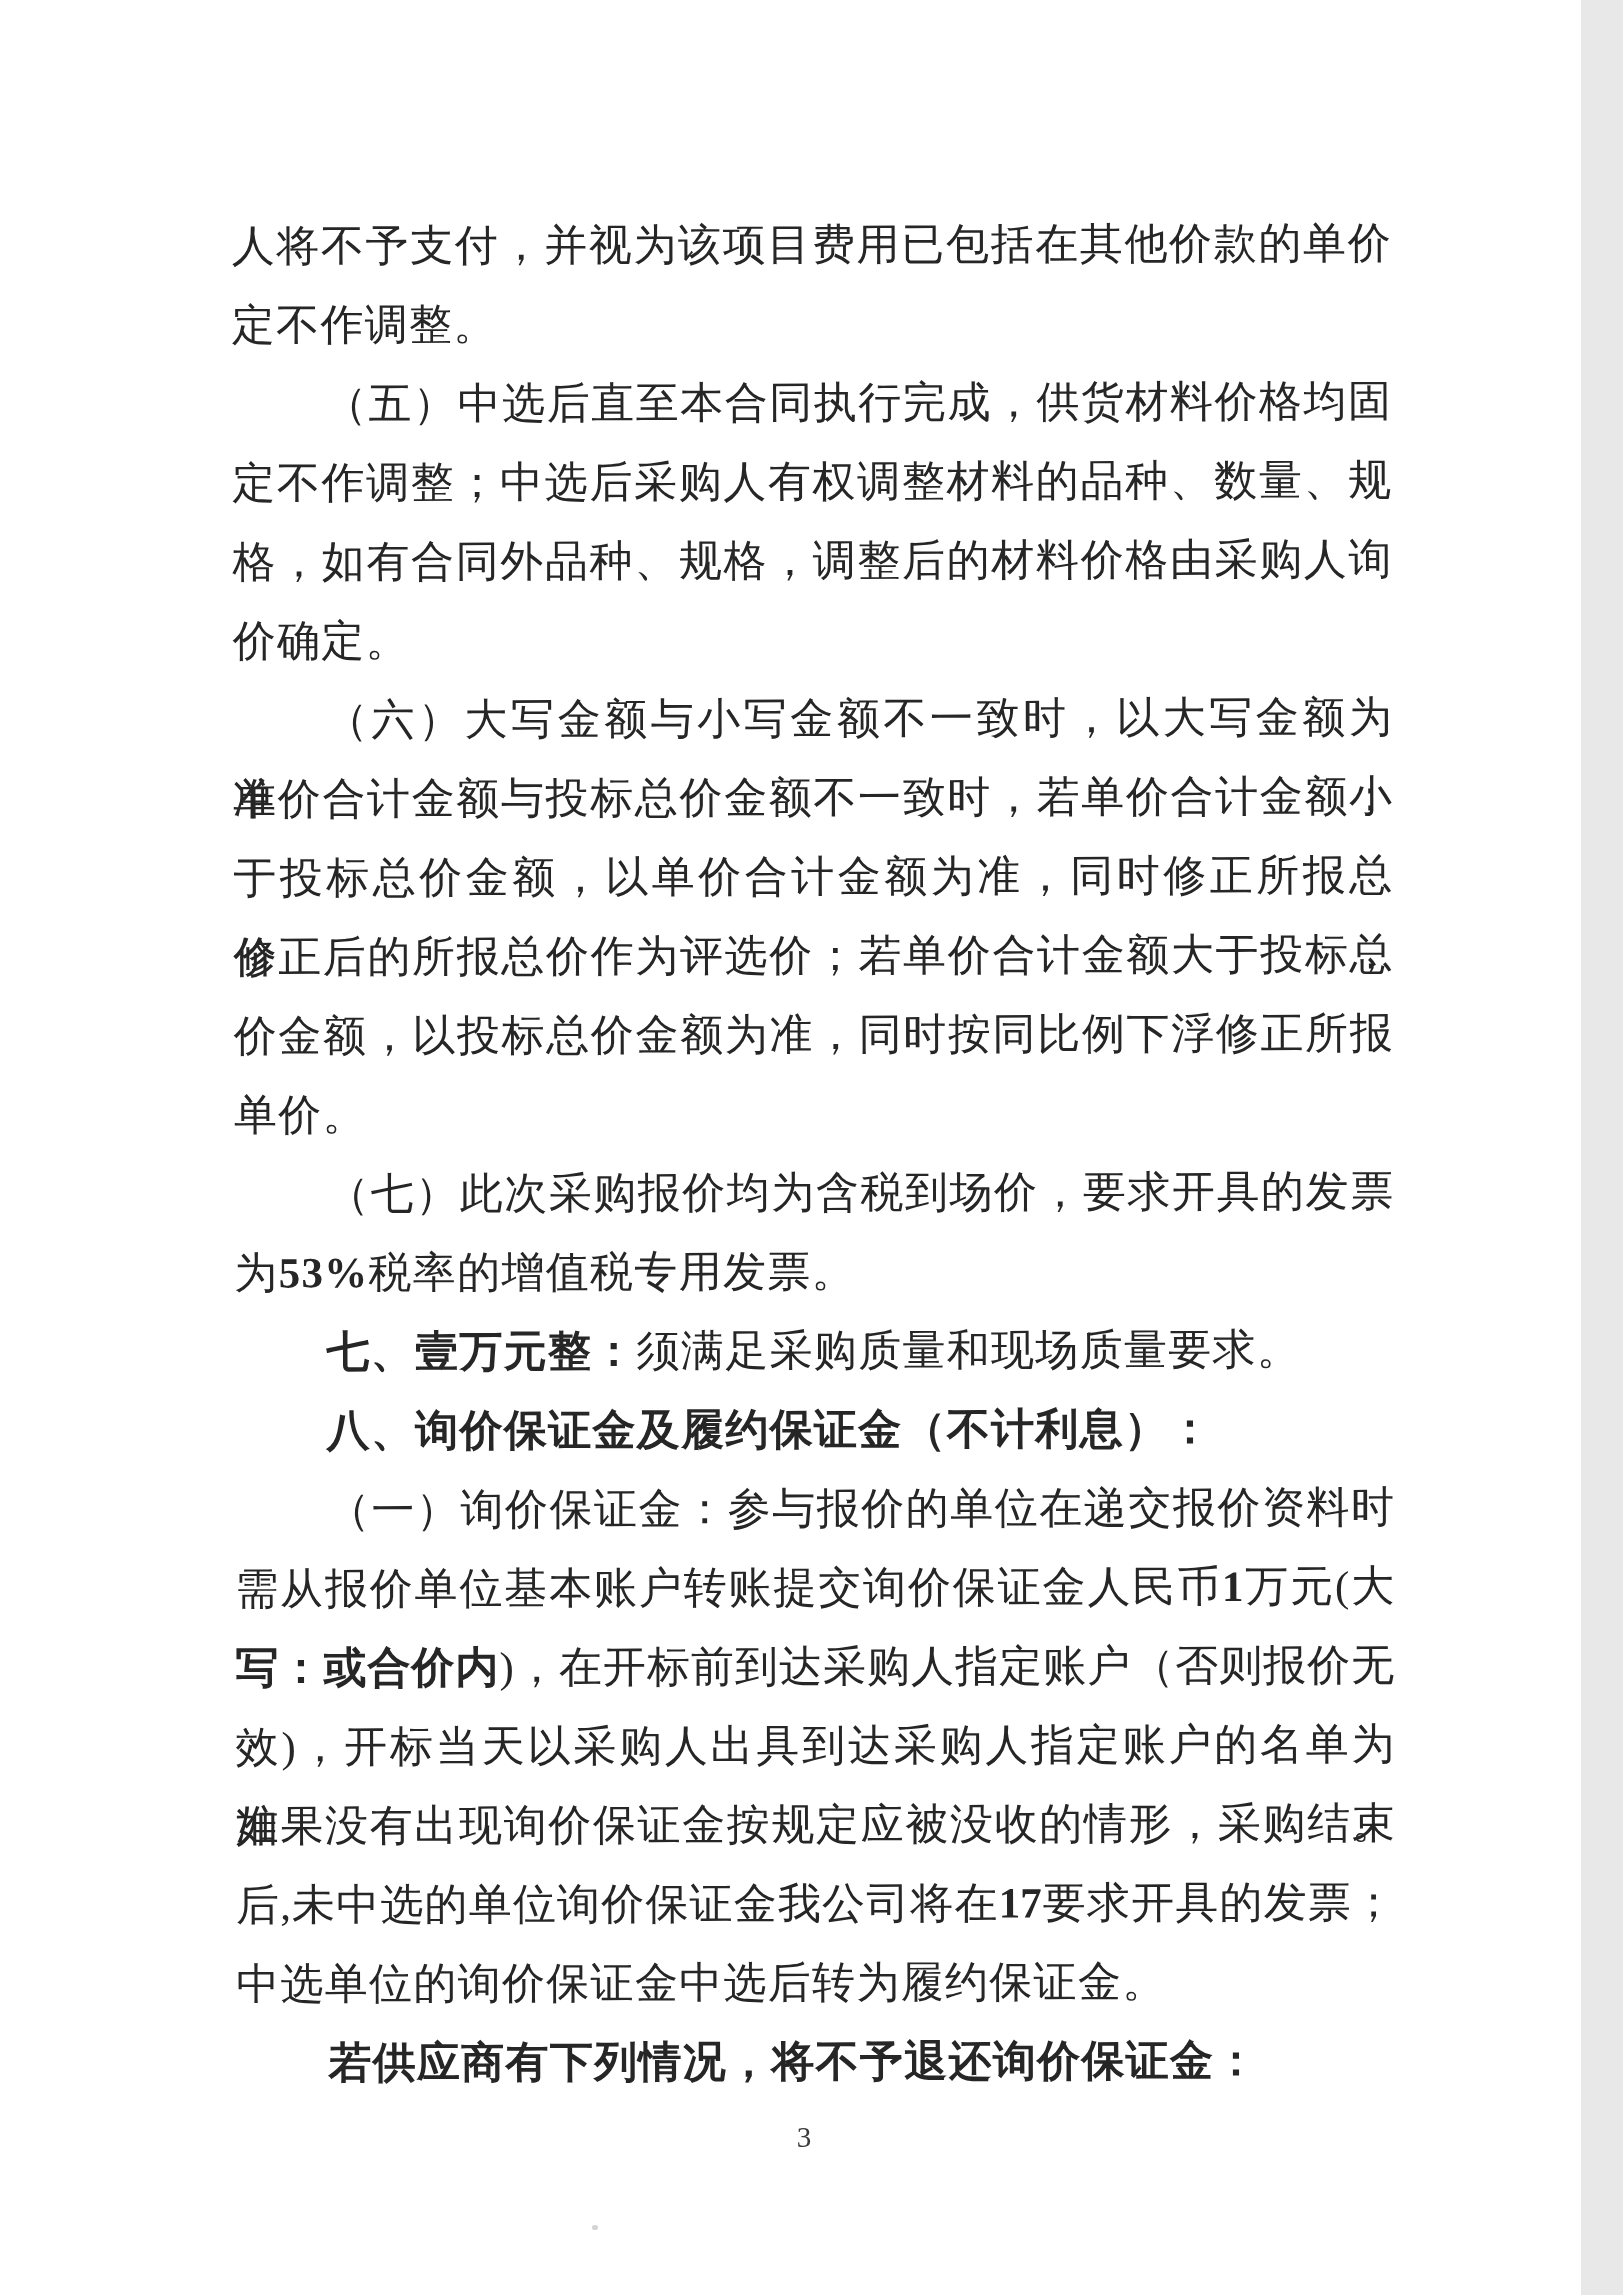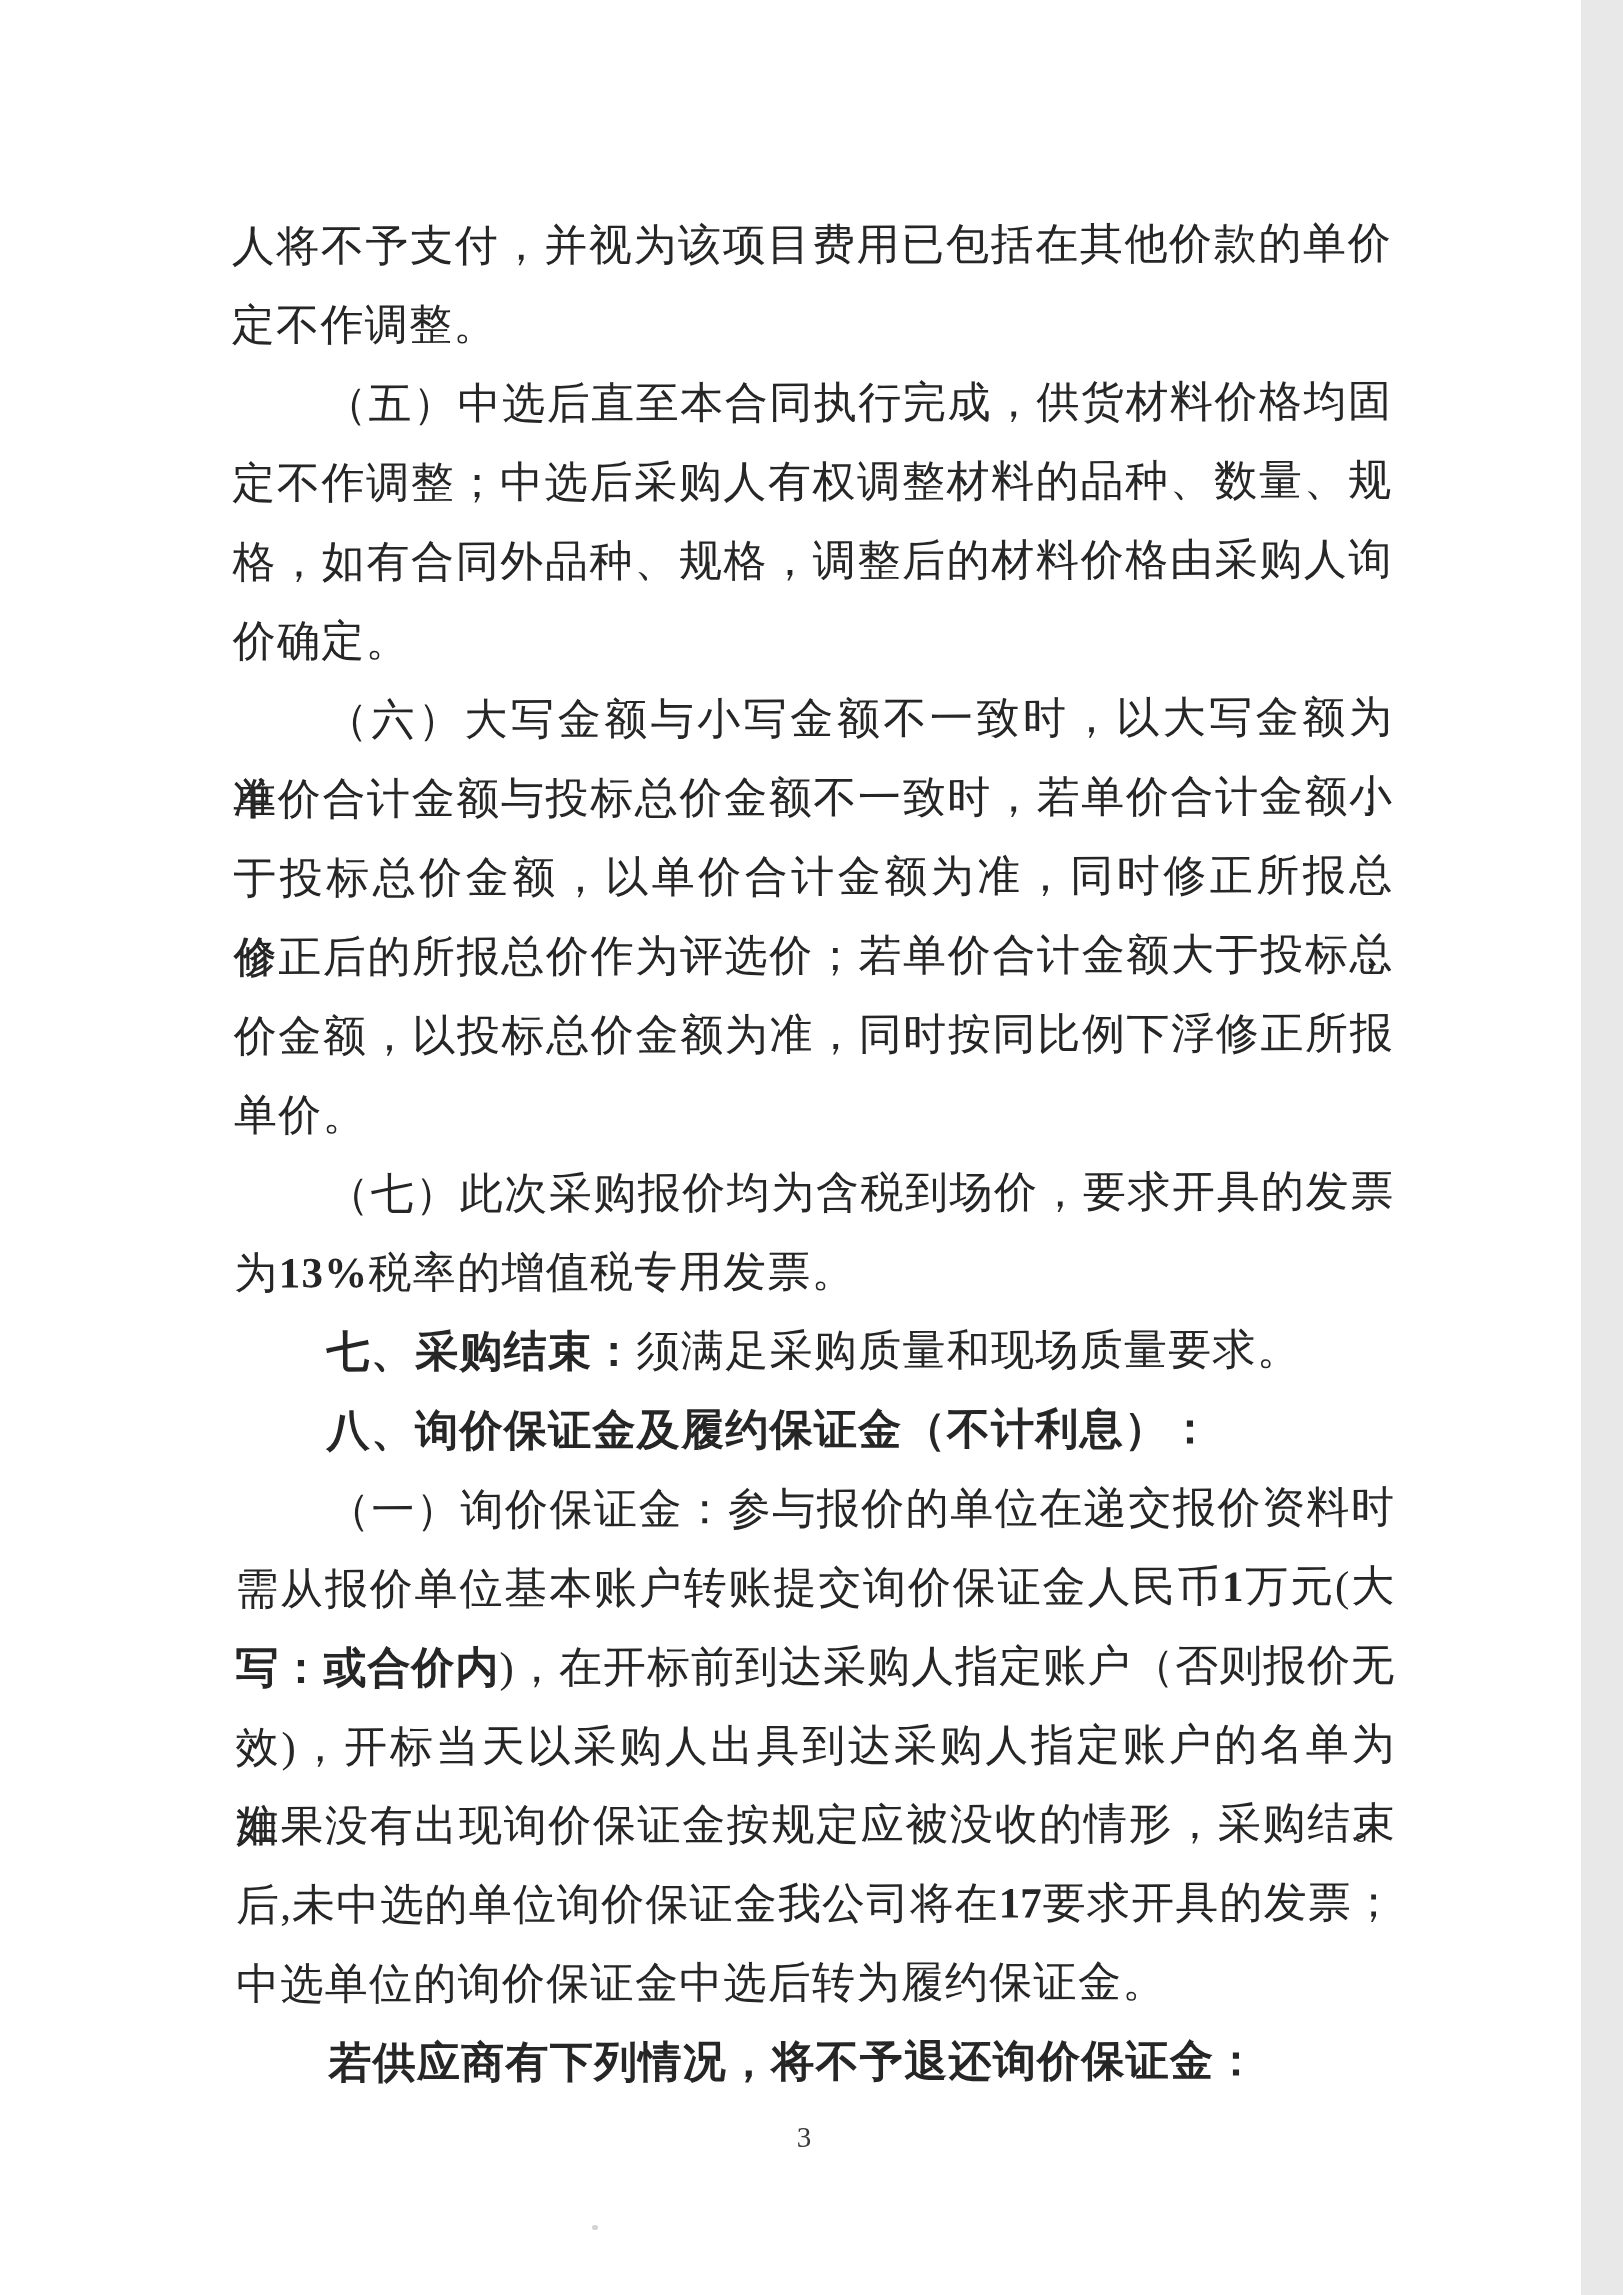--- a/index.html
+++ b/index.html
@@ -59,22 +59,22 @@
       <div class="line j"><span>定不作调整；中选后采购人有权调整材料的品种、数量、规</span></div>
       <div class="line j"><span>格，如有合同外品种、规格，调整后的材料价格由采购人询</span></div>
       <div class="line"><span>价确定。</span></div>
       <div class="line indent j"><span>（六）大写金额与小写金额不一致时，以大写金额为准；</span></div>
       <div class="line j"><span>单价合计金额与投标总价金额不一致时，若单价合计金额小</span></div>
       <div class="line j"><span>于投标总价金额，以单价合计金额为准，同时修正所报总价，</span></div>
       <div class="line j"><span>修正后的所报总价作为评选价；若单价合计金额大于投标总</span></div>
       <div class="line j"><span>价金额，以投标总价金额为准，同时按同比例下浮修正所报</span></div>
       <div class="line"><span>单价。</span></div>
       <div class="line indent j"><span>（七）此次采购报价均为含税到场价，要求开具的发票</span></div>
-      <div class="line"><span>为</span><span class="b">13%</span><span>税率的增值税专用发票。</span></div>
-      <div class="line indent"><span class="b">七、采购结束：</span><span>须满足采购质量和现场质量要求。</span></div>
+      <div class="line"><span>为</span><span class="b">53%</span><span>税率的增值税专用发票。</span></div>
+      <div class="line indent"><span class="b">七、壹万元整：</span><span>须满足采购质量和现场质量要求。</span></div>
       <div class="line indent"><span class="b">八、询价保证金及履约保证金（不计利息）：</span></div>
       <div class="line indent j"><span>（一）询价保证金：参与报价的单位在递交报价资料时</span></div>
       <div class="line j"><span>需从报价单位基本账户转账提交询价保证金人民币</span><span class="b">1</span><span>万元(大</span></div>
       <div class="line j"><span class="b">写：或合价内</span><span>)，在开标前到达采购人指定账户（否则报价无</span></div>
       <div class="line j"><span>效)，开标当天以采购人出具到达采购人指定账户的名单为准。</span></div>
       <div class="line j"><span>如果没有出现询价保证金按规定应被没收的情形，采购结束</span></div>
       <div class="line j"><span>后,未中选的单位询价保证金我公司将在</span><span class="b">17</span><span>要求开具的发票；</span></div>
       <div class="line"><span>中选单位的询价保证金中选后转为履约保证金。</span></div>
       <div class="line indent"><span class="b">若供应商有下列情况，将不予退还询价保证金：</span></div>
     </div>

